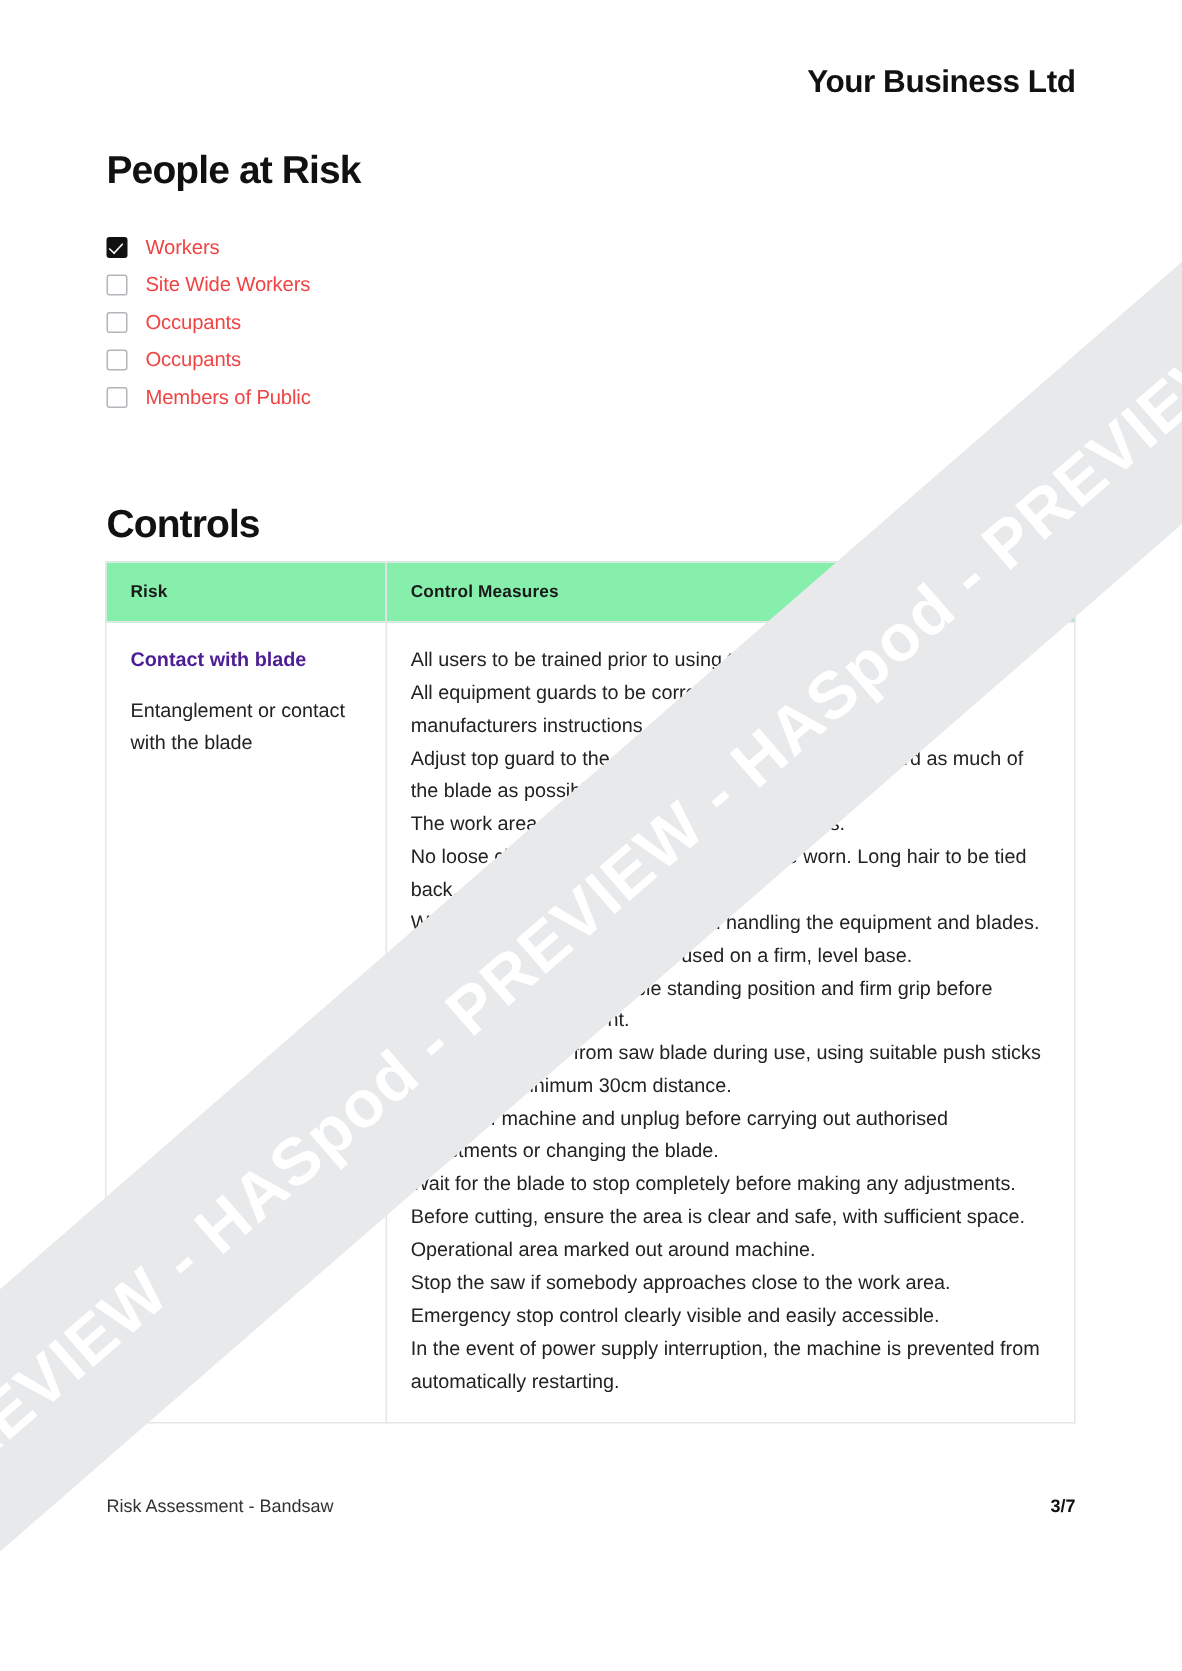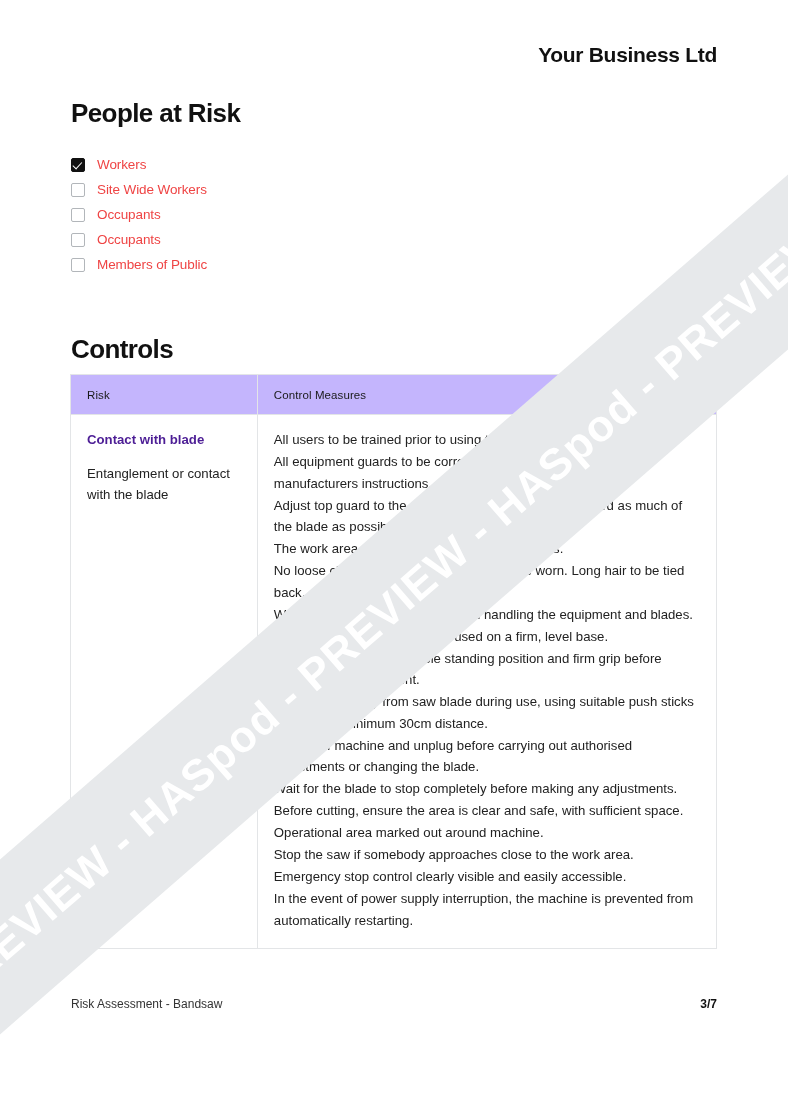--- a/index.html
+++ b/index.html
@@ -112,23 +112,23 @@
     border-collapse: collapse;
     background: #ffffff;
   }
   .controls-table th,
   .controls-table td {
     border: 1px solid #e3e5e7;
     text-align: left;
     vertical-align: top;
   }
   .controls-table thead th {
-    background: #c4b5fd;
+    background: #86efac;
     font-size: 11.5px;
-    font-weight: normal;
+    font-weight: bold;
     letter-spacing: 0.1px;
     color: #1a1a1a;
     padding: 14px 16px 13px 16px;
     margin-left: 32px;
   }
   .col-risk { width: 187px; }
   .col-measures { width: 460px; }
 
   .controls-table tbody td {
     padding: 14px 16px 16px 16px;

